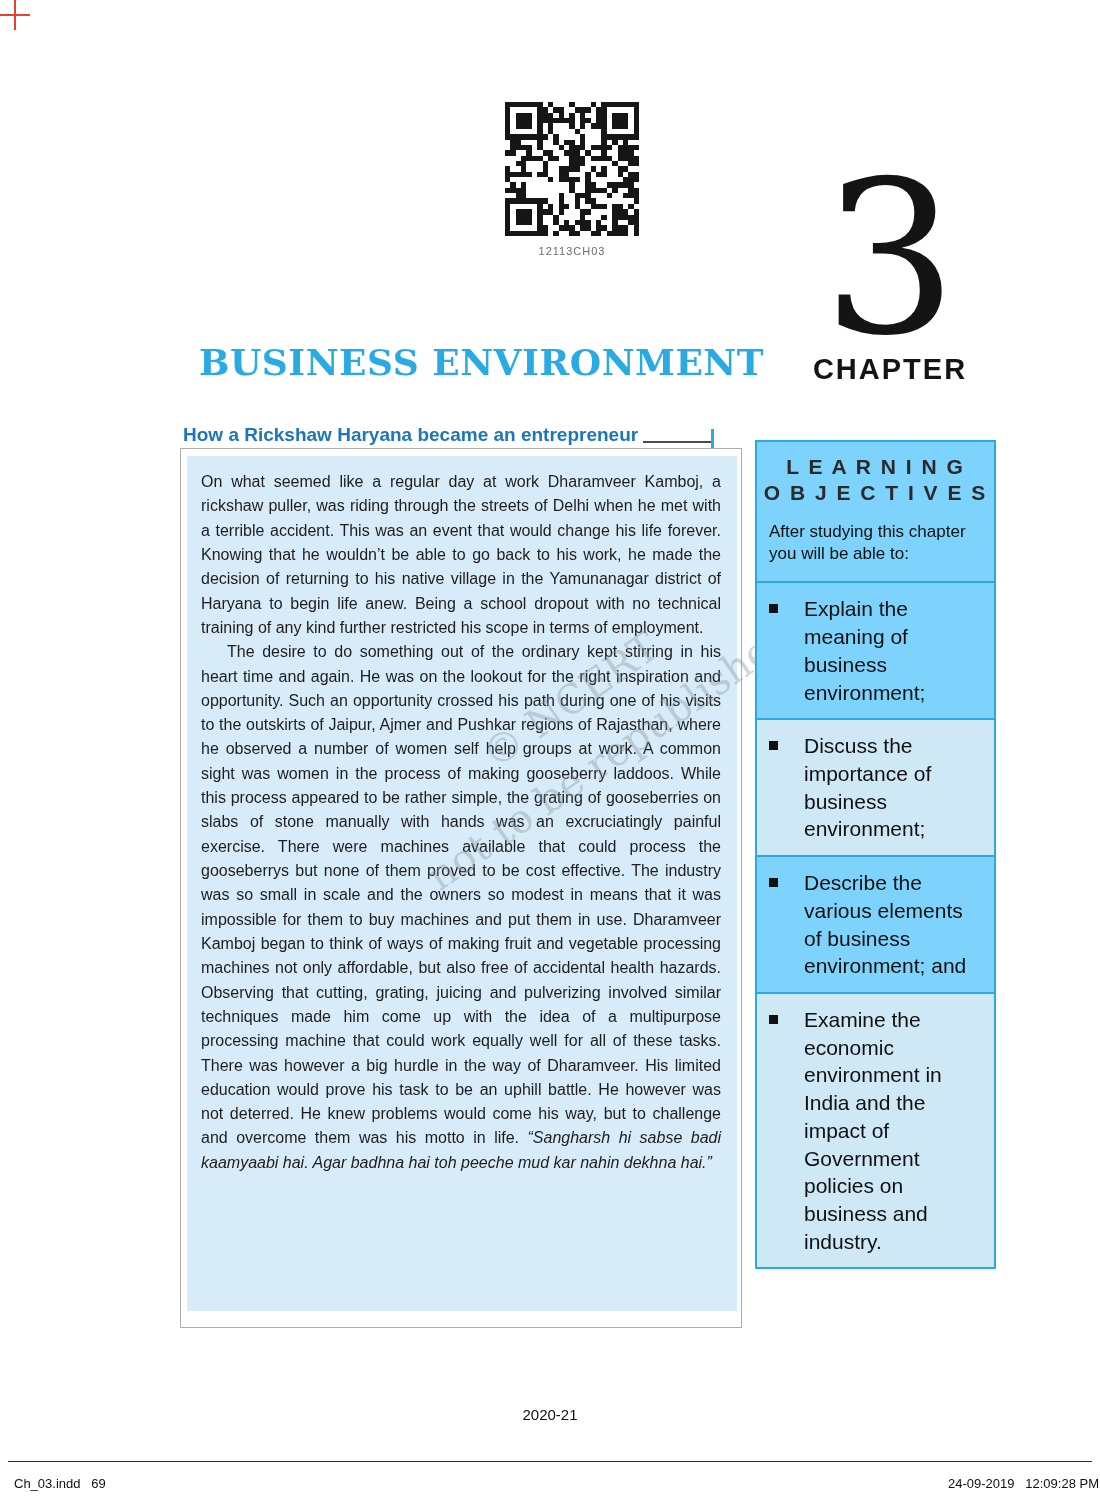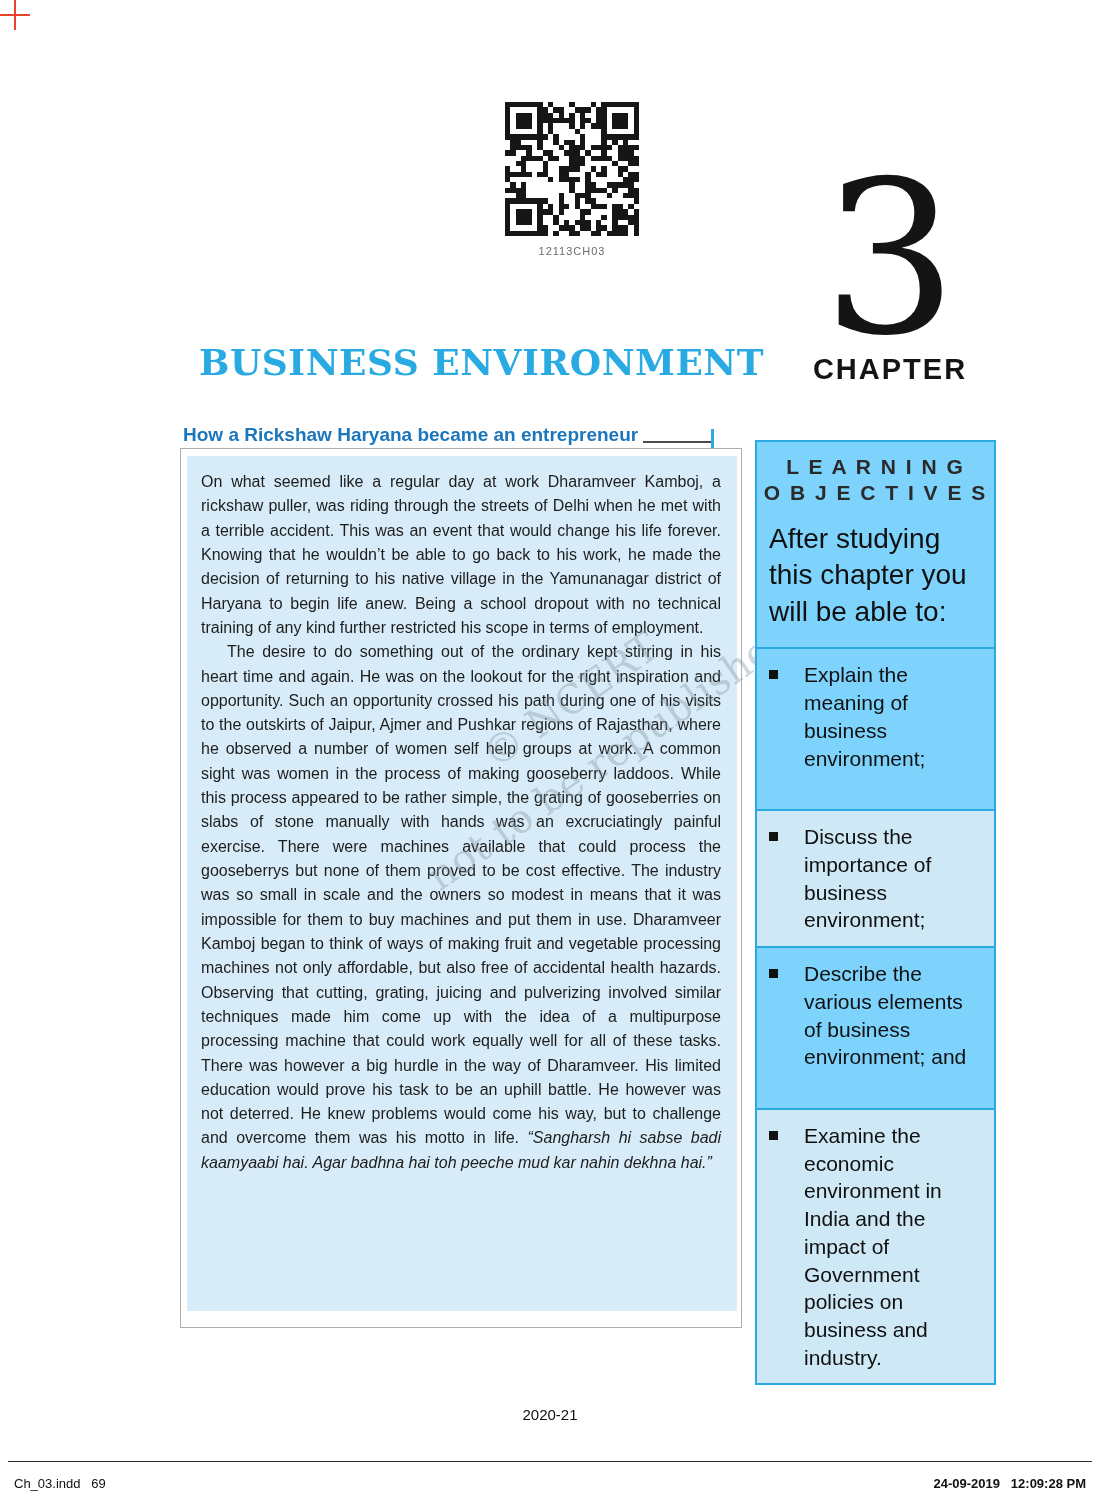--- a/index.html
+++ b/index.html
@@ -88,46 +88,46 @@
     position: absolute; left: 755px; top: 440px; width: 241px;
     border: 2px solid #29aae2; background: #7dd3fc;
   }
   .obj-head {
     text-align: center; padding: 12px 4px 6px 4px;
     font-weight: bold; font-size: 21px; letter-spacing: 2px; color: #2a2a2a;
     line-height: 1.25;
   }
   .obj-intro {
     padding: 8px 12px 16px 12px;
-    font-size: 28px; line-height: 1.32; color: #101010;
+    font-size: 17px; line-height: 1.32; color: #101010;
   }
   .obj-item {
     border-top: 2px solid #29aae2;
     padding: 12px 8px 12px 10px;
     font-size: 21px; line-height: 1.32; color: #101010;
     display: flex;
     gap: 17px;
   }
-  .obj-item.alt { background: #cfe8f6; margin-top: 25px; }
+  .obj-item.alt { background: #cfe8f6; }
   .obj-item .bullet { flex: 0 0 auto; width: 9px; height: 9px; background: #111; margin: 9px 9px 0 2px; }
   .obj-item .obj-text { flex: 1; }
 
   
   .footer-year {
     position: absolute; left: 0; right: 0; top: 1406px;
     text-align: center; font-size: 15px; color: #111;
   }
   .footer-rule { position: absolute; left: 8px; right: 8px; top: 1461px; height: 1px; background: #2b2b2b; }
   .footer-left {
     position: absolute; left: 14px; top: 1476px;
     font-size: 13px; color: #111; white-space: pre;
   }
   .footer-right {
-    position: absolute; right: 14px; top: 1476px;
-    font-size: 13px; color: #111; white-space: pre; font-weight: bold;
+    position: absolute; right: 1px; top: 1476px;
+    font-size: 13px; color: #111; white-space: pre;
   }
 </style>
 </head>
 <body>
 
 <div class="page">
 
   <div class="crop-v"></div>
   <div class="crop-h"></div>
 

